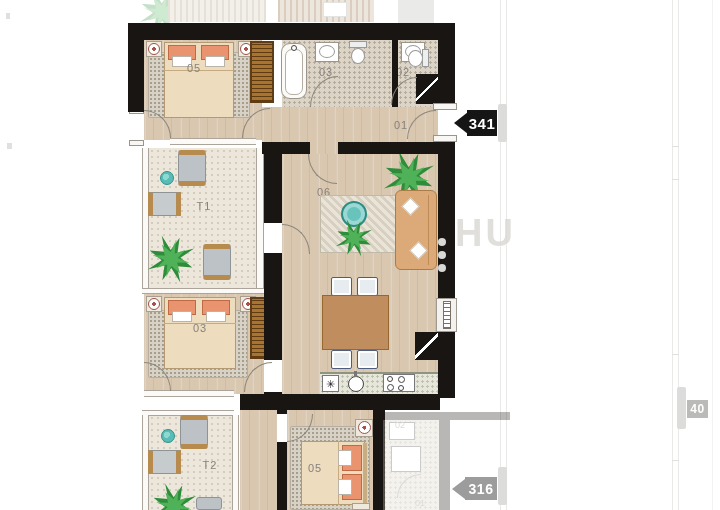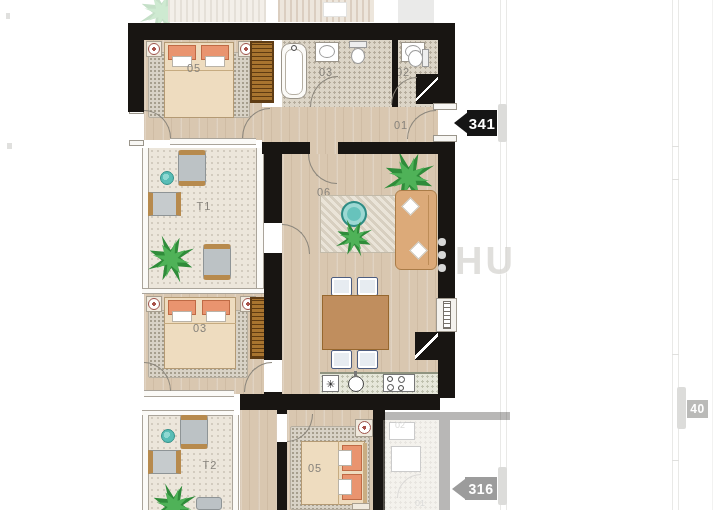--- a/index.html
+++ b/index.html
@@ -273,21 +273,21 @@
     <div class="arc" style="left:14px;top:62px;width:24px;height:24px;border-top-width:1px;border-left-width:1px;border-radius:100% 0 0 0;"></div>
     <div class="nlabel" style="left:12px;top:8px;">02</div>
     <div class="nlabel" style="left:32px;top:86px;">01</div>
   </div>
 
   <div style="left:438px;top:238px;width:9px;height:36px;">
     <div class="wmdot" style="left:0;top:0;"></div>
     <div class="wmdot" style="left:0;top:13px;"></div>
     <div class="wmdot" style="left:0;top:26px;"></div>
   </div>
-  <div class="wm" style="left:455px;top:240px;text-align:right;">HU</div>
+  <div class="wm" style="left:455px;top:212px;text-align:right;">HU</div>
 
   <div class="tri" style="left:454px;top:112px;"></div>
   <div class="badgebox" style="left:467px;top:110px;width:30px;height:26px;">341</div>
   <div style="left:452px;top:477px;width:50px;height:24px;opacity:.42;">
     <div class="tri" style="left:0;top:2px;border-top-width:10px;border-bottom-width:10px;border-right-width:13px;"></div>
     <div class="badgebox" style="left:13px;top:0;width:32px;height:23px;font-size:14px;">316</div>
   </div>
   <div class="badgebox" style="left:687px;top:400px;width:21px;height:18px;font-size:12px;background:#a9a9a7;opacity:.8;">40</div>
 
 </div>

